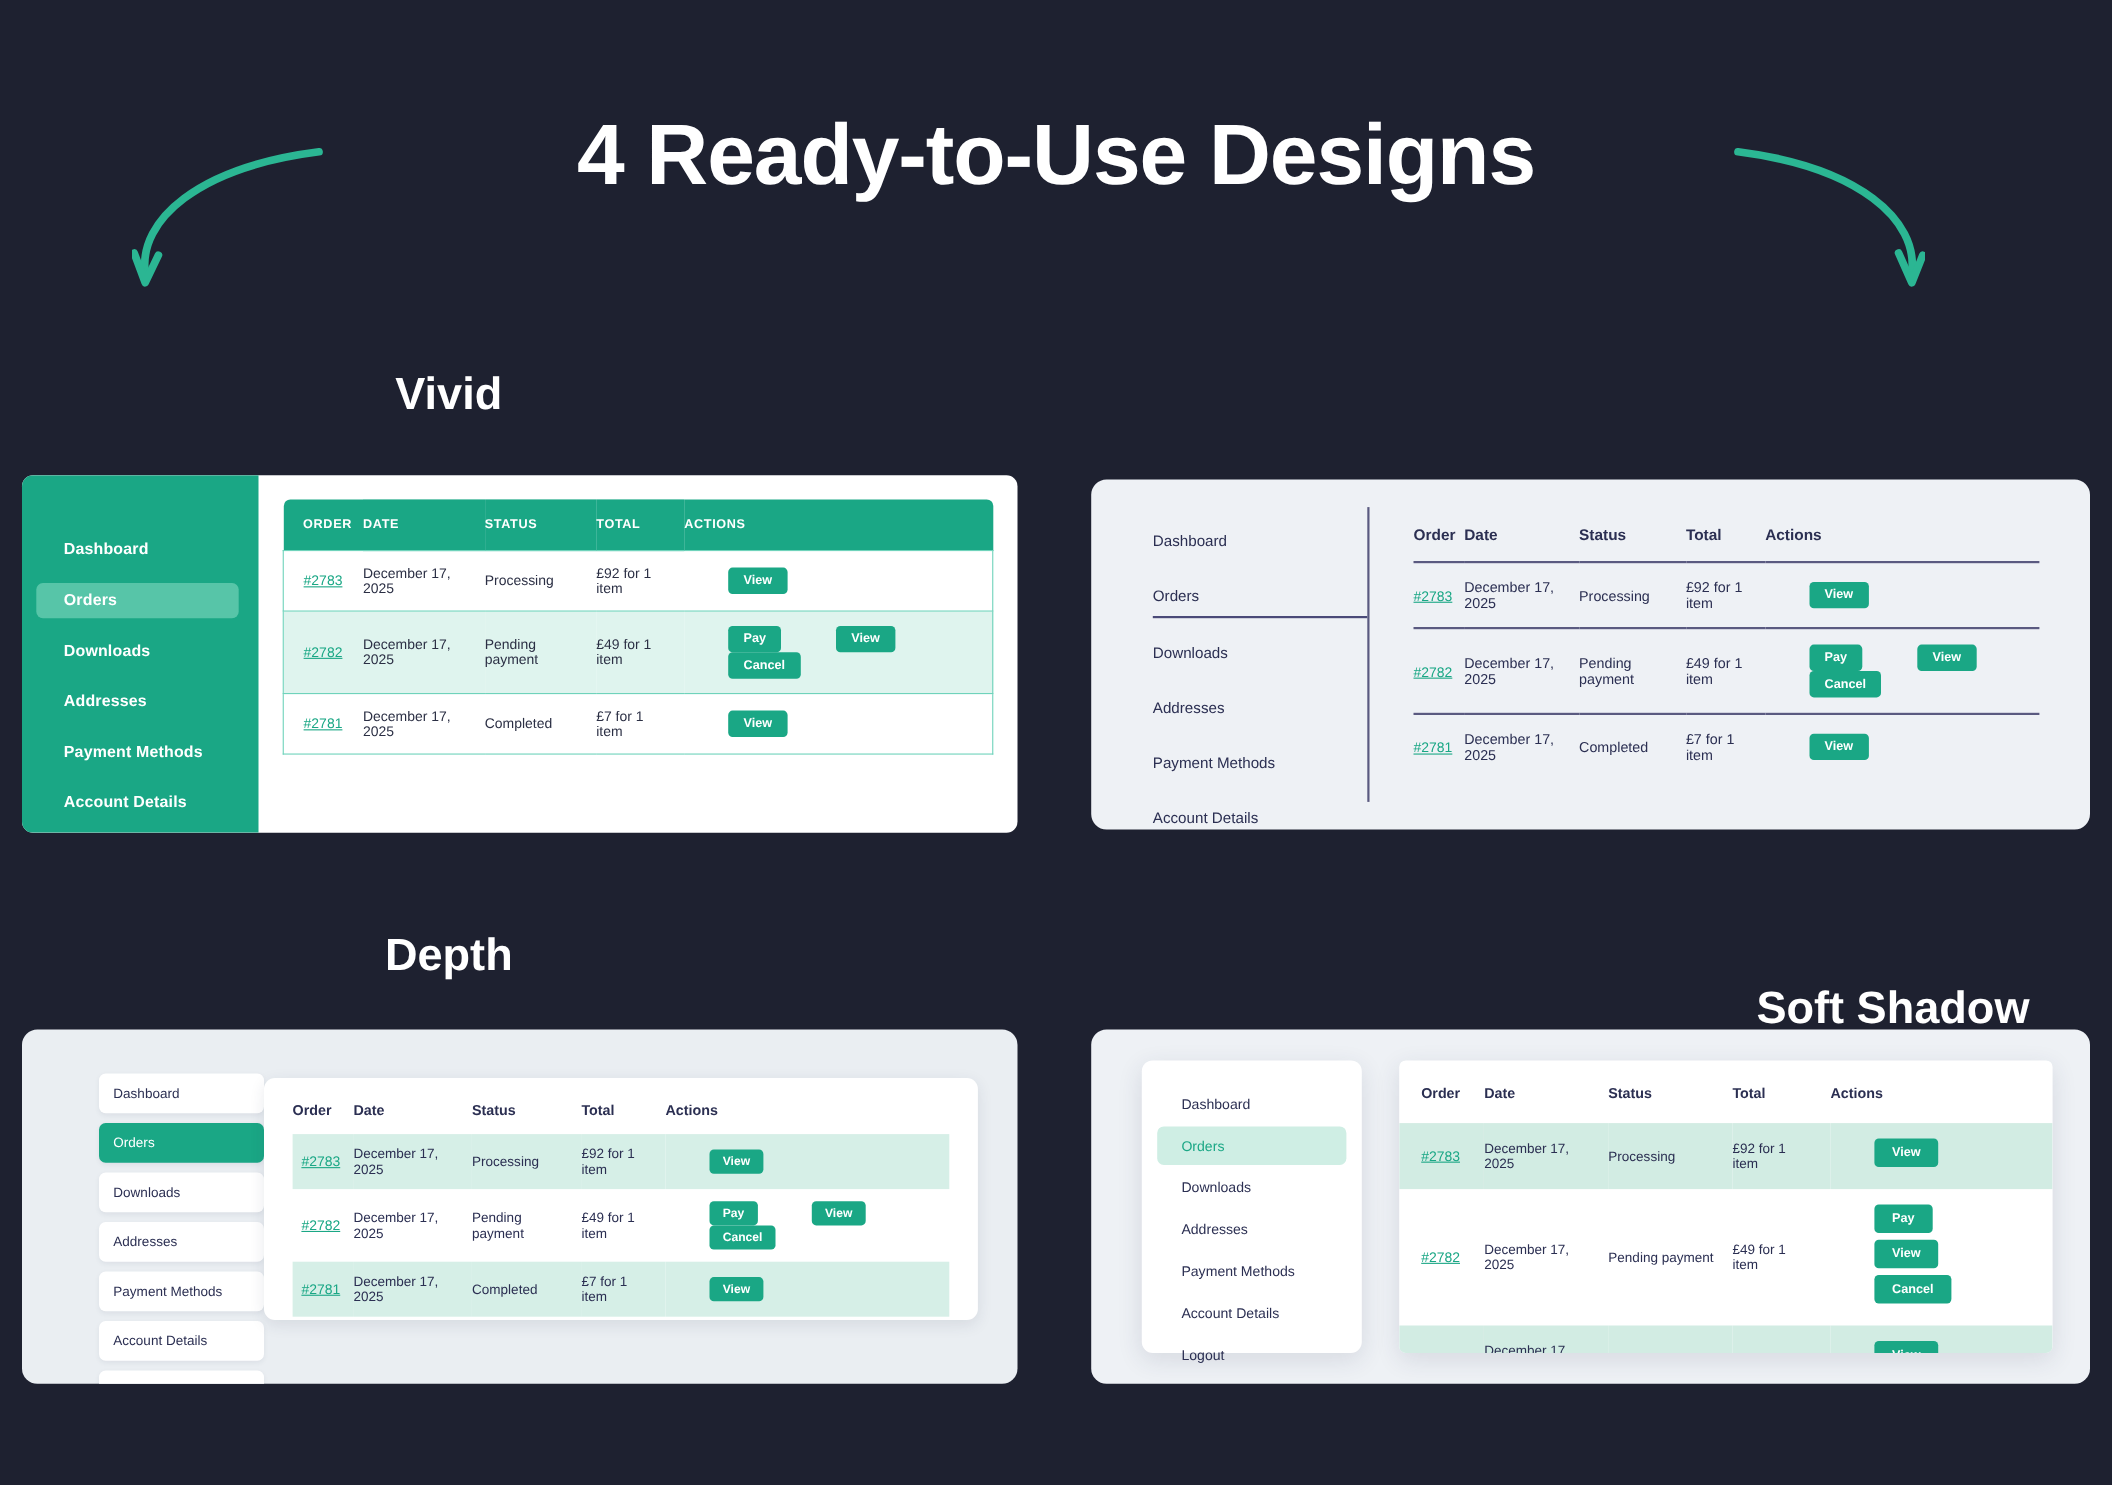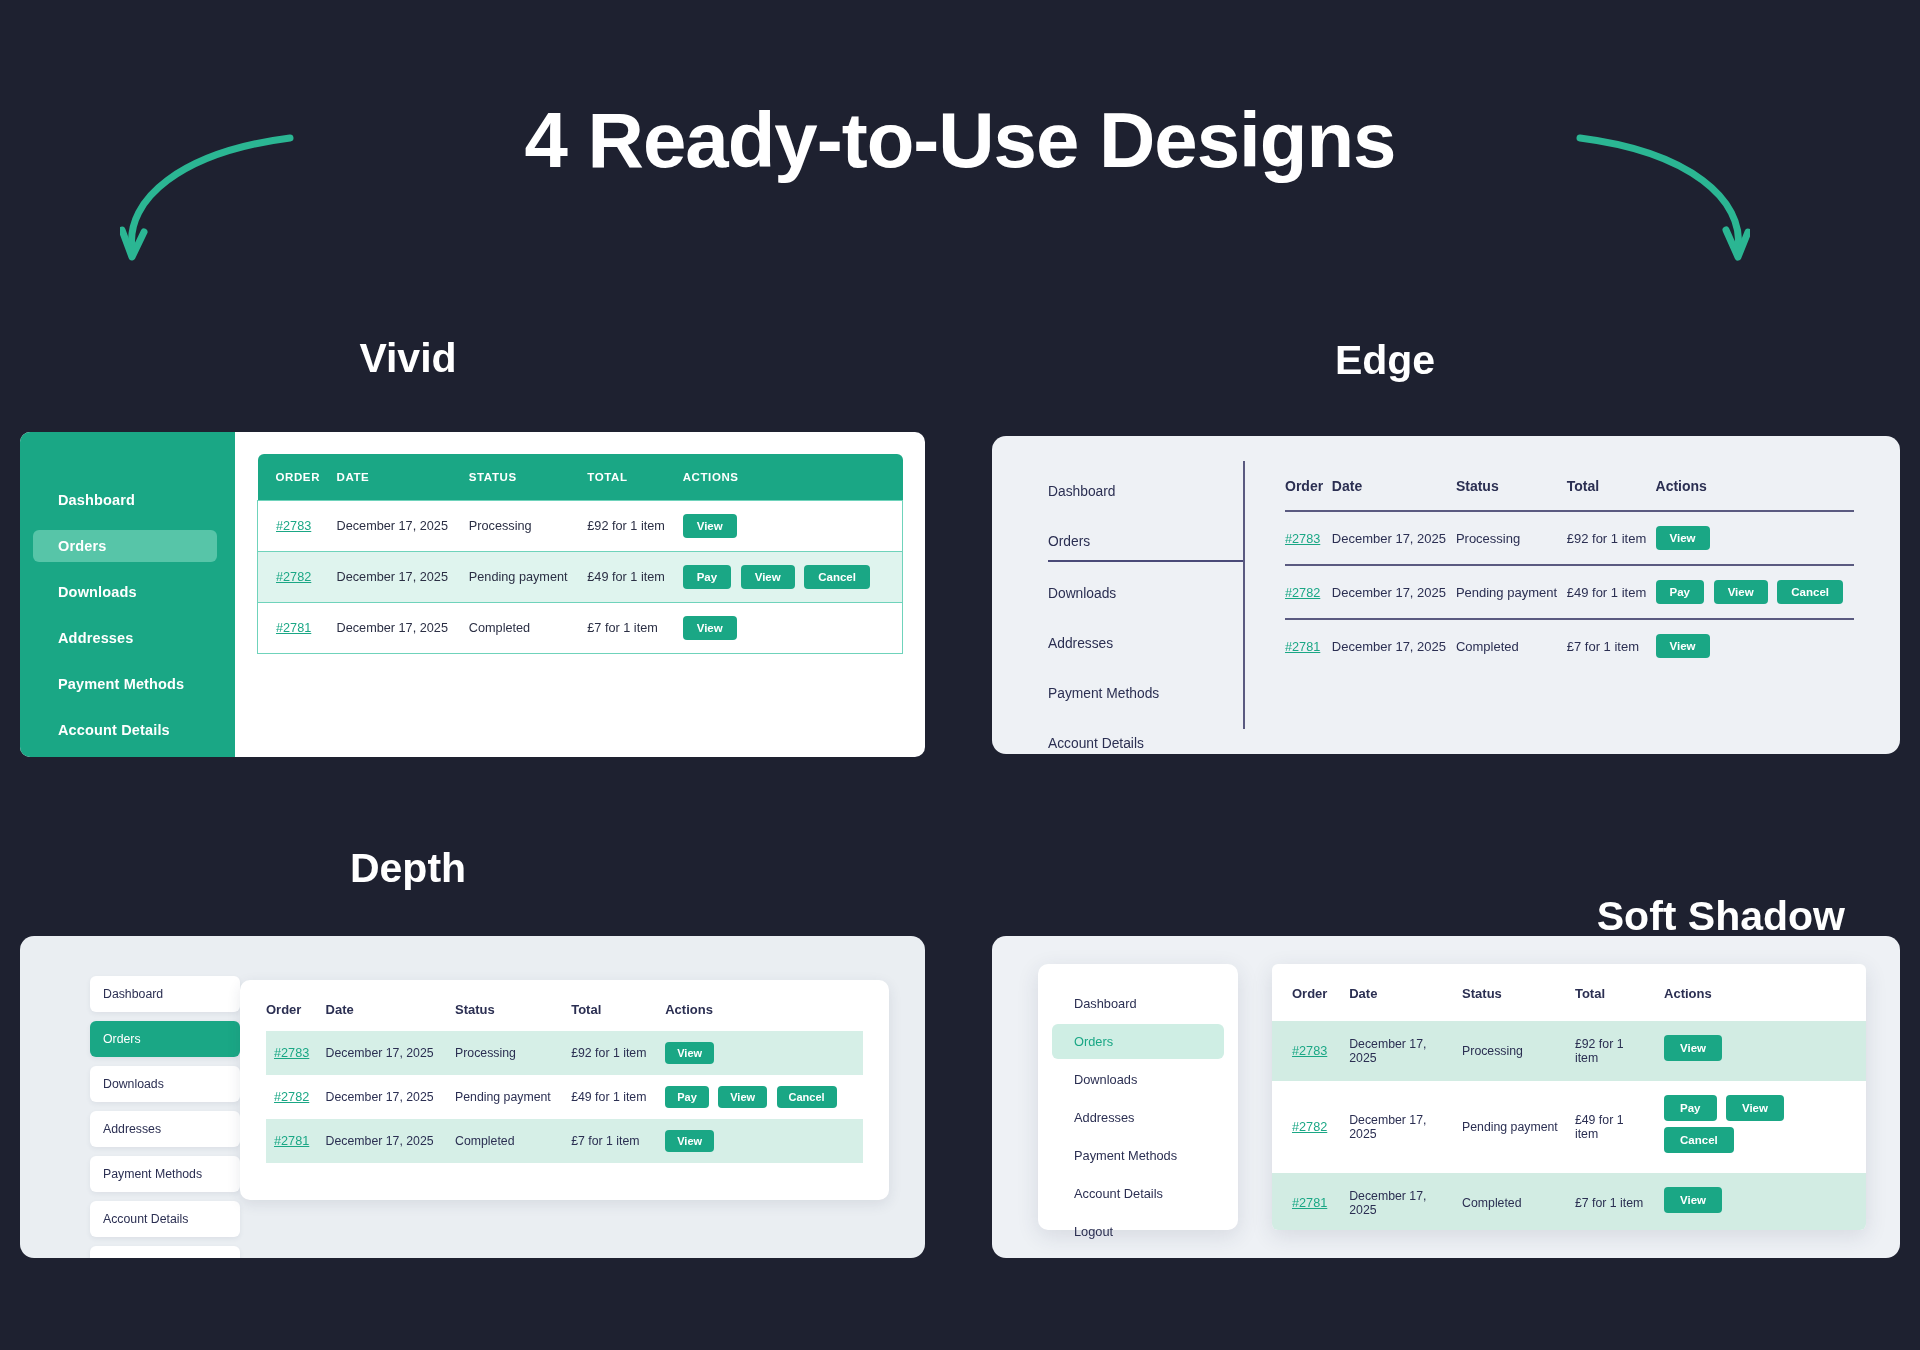--- a/index.html
+++ b/index.html
@@ -66,21 +66,21 @@
     font-size: 12.7px; color: #2b2f44; padding: 13px 10px 13px 0;
     border: 1px solid #6fd3bb; border-left: none; border-right: none;
   }
   .vivid-main tbody td:first-child { padding-left: 18px; border-left: 1px solid #6fd3bb; }
   .vivid-main tbody td:last-child  { border-right: 1px solid #6fd3bb; padding-right: 14px; }
   .vivid-main tbody tr.alt td { background: #dff4ee; }
   .order-link { color: #1aa785; text-decoration: underline; font-size: 12.7px; }
   .btn {
     display: inline-block; background: #1aa785; color: #fff;
     font-size: 11.5px; font-weight: bold; padding: 6px 14px;
-    border-radius: 4px; margin-right: 6px; white-space: nowrap;
+    border-radius: 4px; margin-right: 6px; white-space: nowrap; margin-left: 40px;
   }
   .btn.last { margin-right: 0; }
 
   
   .edge-side { flex: 0 0 245px; padding: 48px 0 0 56px; }
   .edge-side .nav-item {
     color: #2b2f52; font-size: 13.8px; padding: 0 0 11px 0; margin-bottom: 24px;
   }
   .edge-side .nav-item.active { border-bottom: 2px solid #4a4a78; width: 195px; }
   .edge-div { width: 2px; background: #5a5a80; margin: 25px 0 25px 0; flex: 0 0 2px; }
@@ -155,21 +155,20 @@
   <svg class="arrow left" width="190" height="140">
     <path d="M170 8 C 60 22, 6 70, 12 118" stroke="#2bb693" stroke-width="7" fill="none" stroke-linecap="round"></path>
     <path d="M2 100 L12 127 L24 102" stroke="#2bb693" stroke-width="7" fill="none" stroke-linecap="round" stroke-linejoin="round"></path>
   </svg>
   <svg class="arrow right" width="190" height="140">
     <path d="M20 8 C 130 22, 184 70, 178 118" stroke="#2bb693" stroke-width="7" fill="none" stroke-linecap="round"></path>
     <path d="M166 100 L178 127 L188 102" stroke="#2bb693" stroke-width="7" fill="none" stroke-linecap="round" stroke-linejoin="round"></path>
   </svg>
 
   <div class="panel-title pt-vivid">Vivid</div>
-  <div class="panel-title pt-edge">Edge</div>
   <div class="panel-title pt-depth">Depth</div>
   <div class="panel-title pt-soft">Soft Shadow</div>
 
   <div class="panel p-vivid">
     <div class="panel-body">
       <nav class="vivid-side">
         <div class="nav-item">Dashboard</div>
         <div class="nav-item active">Orders</div>
         <div class="nav-item">Downloads</div>
         <div class="nav-item">Addresses</div>

